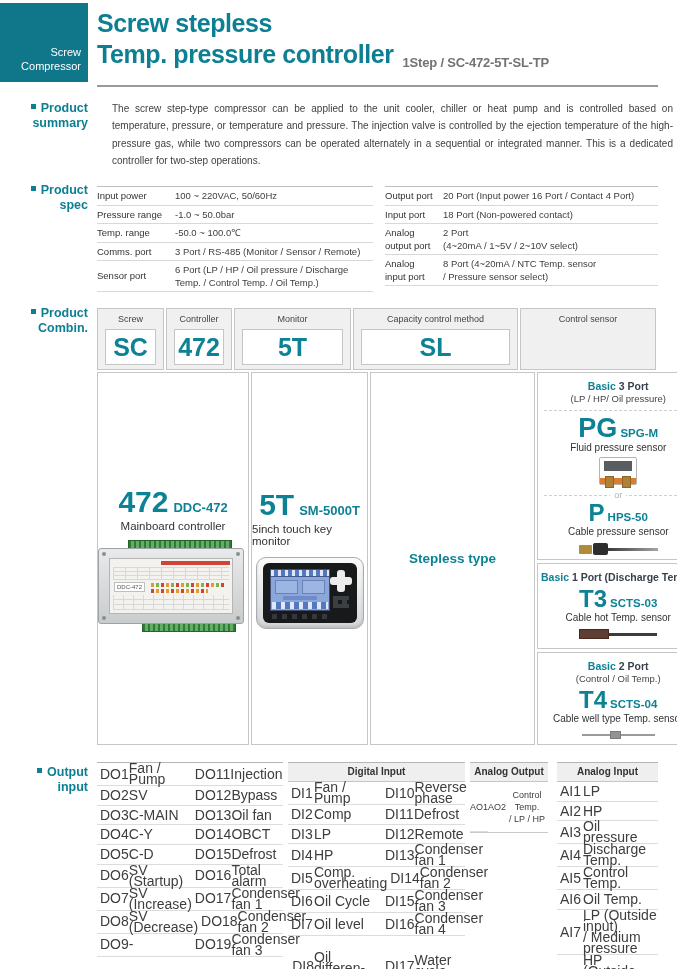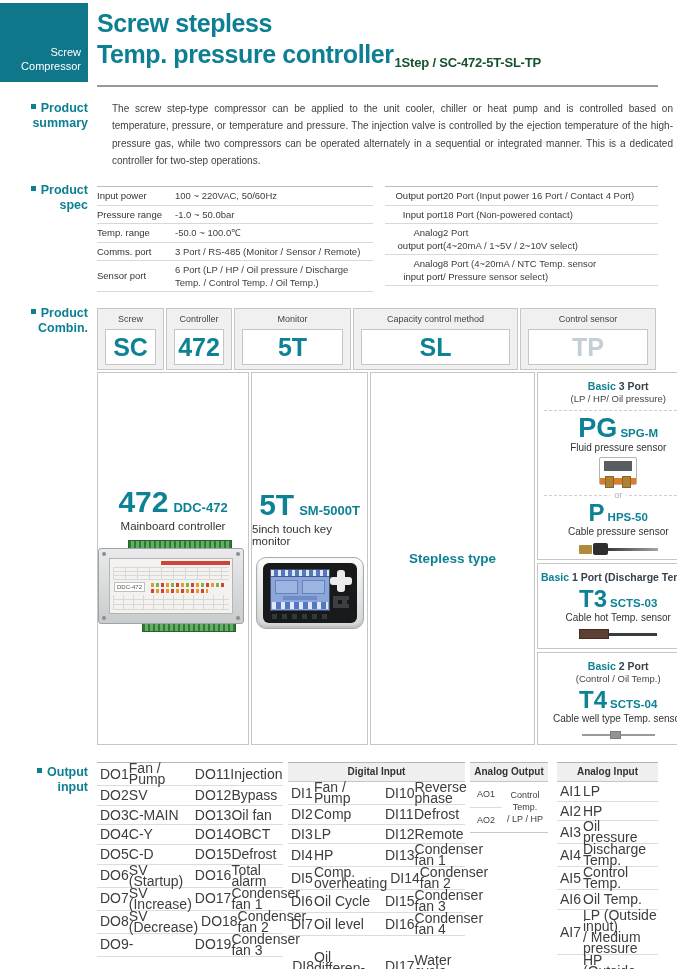--- a/index.html
+++ b/index.html
@@ -6,40 +6,40 @@
   .page{position:relative;width:677px;height:969px;background:#fff;overflow:hidden;
         font-family:"Liberation Sans",sans-serif;color:#3d3d3d;}
 
   
   .badge{position:absolute;left:0;top:3px;width:88px;height:79px;background:#10768a;color:#fff;
          box-sizing:border-box;display:flex;flex-direction:column;justify-content:flex-end;
          align-items:flex-end;padding:0 7px 9px 0;font-size:11px;line-height:13.5px;}
   .titleblock{position:absolute;left:97px;top:8px;width:561px;}
   .title-line{font-size:25px;font-weight:bold;color:#0d7f93;line-height:31px;letter-spacing:-0.4px;}
   .title-row2{display:flex;align-items:flex-end;}
-  .model{font-size:13px;font-weight:bold;color:#14532d;margin-left:1px;letter-spacing:-0.2px;}
+  .model{font-size:13px;font-weight:bold;color:#737373;margin-left:9px;letter-spacing:-0.2px;}
   .header-rule{position:absolute;left:97px;top:85px;width:561px;height:2px;background:#97999c;}
 
   
   .sec-label{position:absolute;left:0;width:88px;text-align:right;font-size:12.5px;font-weight:bold;
              color:#0d7f93;line-height:15px;}
   .bullet{display:inline-block;width:5px;height:5px;background:#0d7f93;margin-right:5px;vertical-align:3px;}
 
   
   .summary-text{position:absolute;left:112px;top:100px;width:561px;font-size:10px;line-height:17.3px;
                 color:#3f3f3f;text-align:justify;}
 
   
   .spec-table{position:absolute;top:186px;border-top:1px solid #bdbdbd;box-sizing:border-box;}
   .spec-left{left:97px;width:276px;}
   .spec-right{left:385px;width:273px;}
   .spec-row{display:flex;border-bottom:1px solid #d8d8d8;padding:3px 0 2px;font-size:9.5px;
             line-height:12.5px;align-items:center;}
   .spec-key{flex:0 0 78px;color:#333;}
-  .spec-right .spec-key{flex:0 0 58px;text-align:right;}
+  .spec-right .spec-key{flex:0 0 58px;}
   .spec-val{flex:1;white-space:pre-line;}
 
   
   .combin{position:absolute;left:97px;top:308px;width:561px;}
   .cb-header{display:flex;gap:2px;}
   .cb-head{box-sizing:border-box;background:#f0f0f0;border:1px solid #c6c6c6;height:62px;
            display:flex;flex-direction:column;align-items:center;padding-top:5px;}
   .cb-col-label{font-size:9px;color:#444;line-height:11px;}
   .cb-code-box{margin-top:4px;background:#fff;border:1px solid #c6c6c6;width:calc(100% - 14px);
                height:36px;display:flex;align-items:center;justify-content:center;
@@ -143,21 +143,21 @@
   #di-table{left:288px;width:177px;}
   #ao-table{left:470px;width:78px;}
   #ai-table{left:557px;width:101px;}
   .io-head{background:#efefef;border-bottom:1px solid #c6c6c6;text-align:center;font-size:10px;
            font-weight:bold;color:#333;line-height:18px;height:18px;}
   .io-row{display:flex;border-bottom:1px solid #dcdcdc;font-size:14px;color:#3d3d3d;
           align-items:center;min-height:18.7px;line-height:11px;}
   .io-code{box-sizing:border-box;padding-left:3px;}
   .io-label{flex:1;white-space:pre-line;}
   .ao-body{display:flex;border-bottom:1px solid #c9c9c9;min-height:50px;font-size:9px;line-height:12px;}
-  .ao-codes{flex:0 0 32px;display:flex;flex-direction:column;}
+  .ao-codes{flex:0 0 32px;display:flex;flex-direction:row;}
   .ao-code{flex:1;display:flex;align-items:center;justify-content:center;}
   .ao-code:first-child{border-bottom:1px solid #dcdcdc;}
   .ao-value{flex:1;display:flex;align-items:center;justify-content:center;text-align:center;white-space:pre-line;}
 </style>
 </head>
 <body>
 
 <div class="page">
 
   <div class="badge">
@@ -247,21 +247,20 @@
         <div class="cb-head" style="flex: 0 0 117px;">
           <div class="cb-col-label">Monitor</div>
           <div class="cb-code-box">5T</div>
         </div>
         <div class="cb-head" style="flex: 0 0 165px;">
           <div class="cb-col-label">Capacity control method</div>
           <div class="cb-code-box">SL</div>
         </div>
         <div class="cb-head" style="flex: 0 0 136px;">
           <div class="cb-col-label">Control sensor</div>
-          <div class="cb-code-box dim">TP</div>
         </div>
       </div>
     <div class="cb-body">
       <div class="cb-cell" style="flex:0 0 135px;">
         <div class="prod-name">
           <span class="prod-code">472</span>
           <span class="prod-model">DDC-472</span>
         </div>
         <div class="prod-desc">Mainboard controller</div>
         <div class="img-board">

